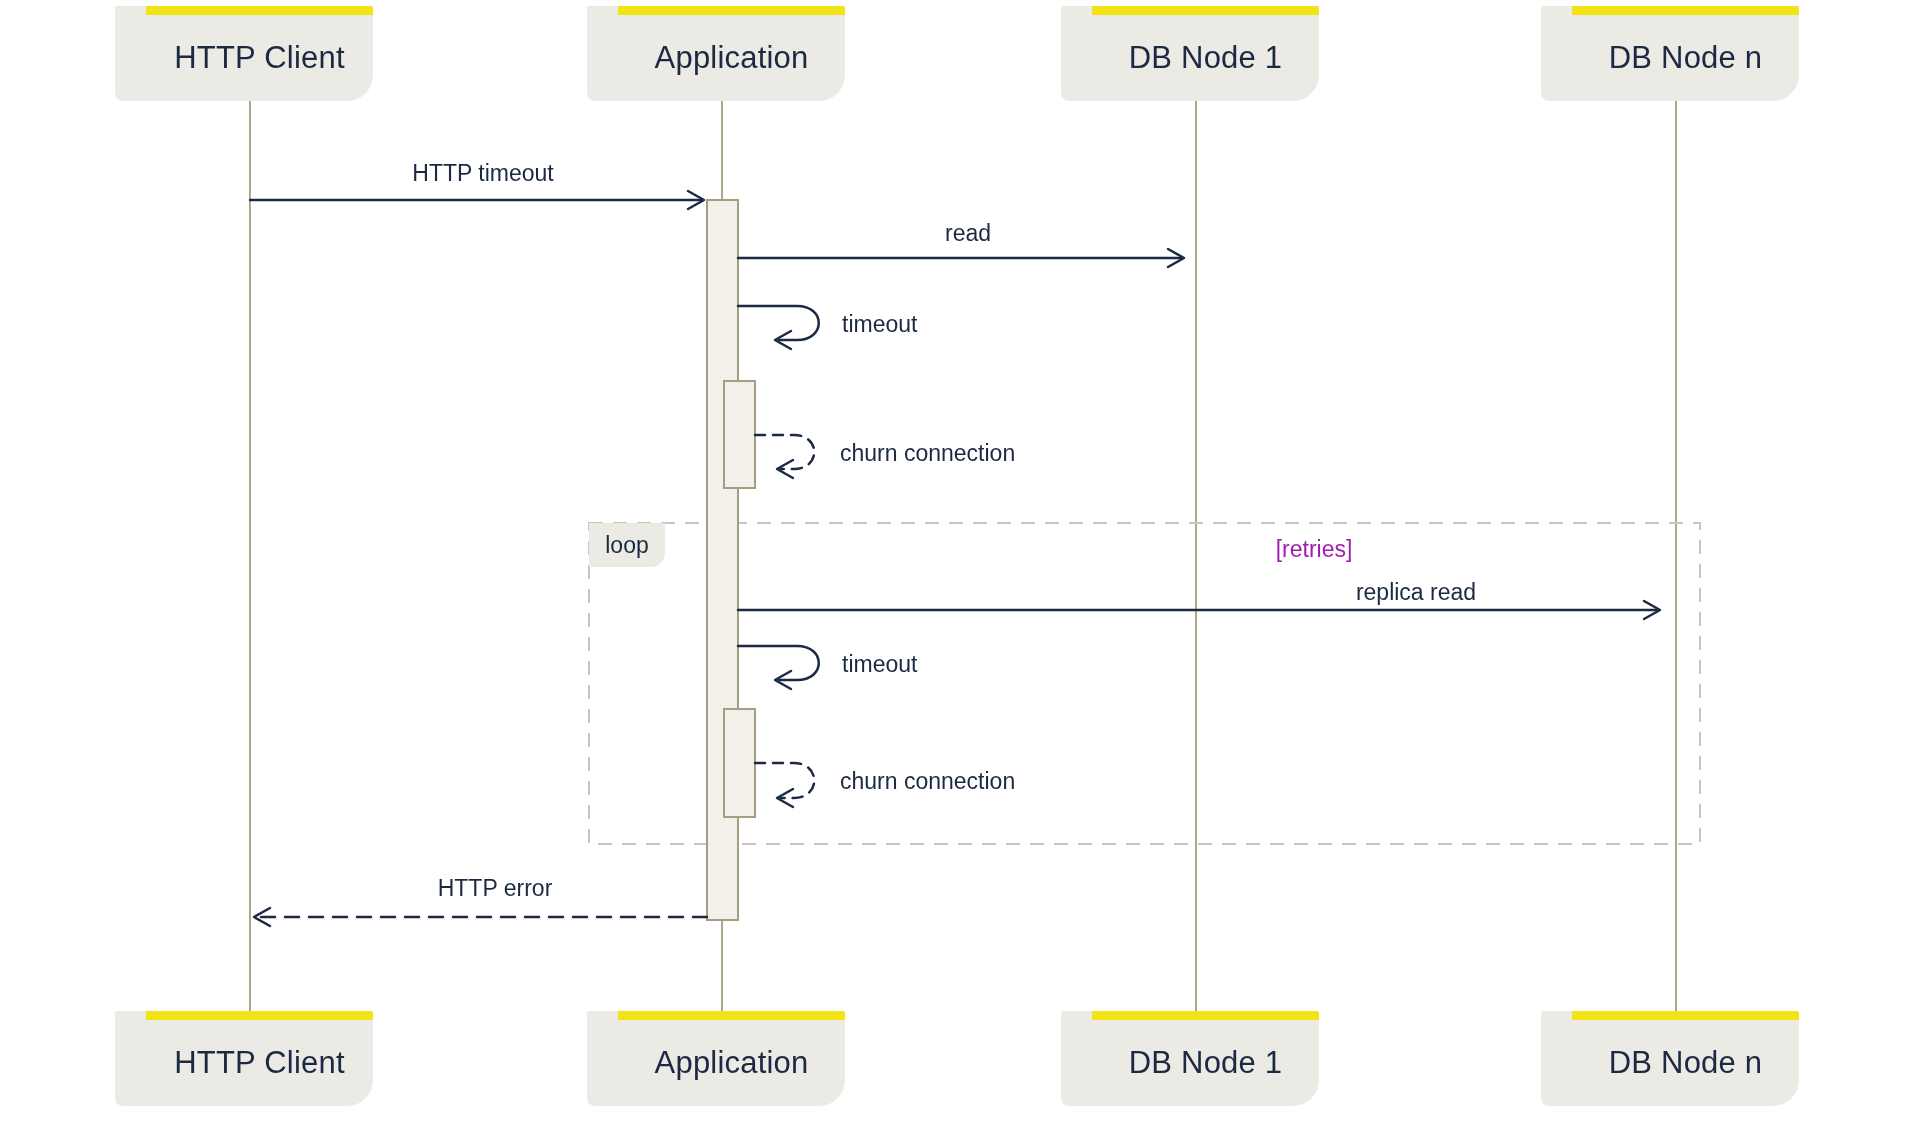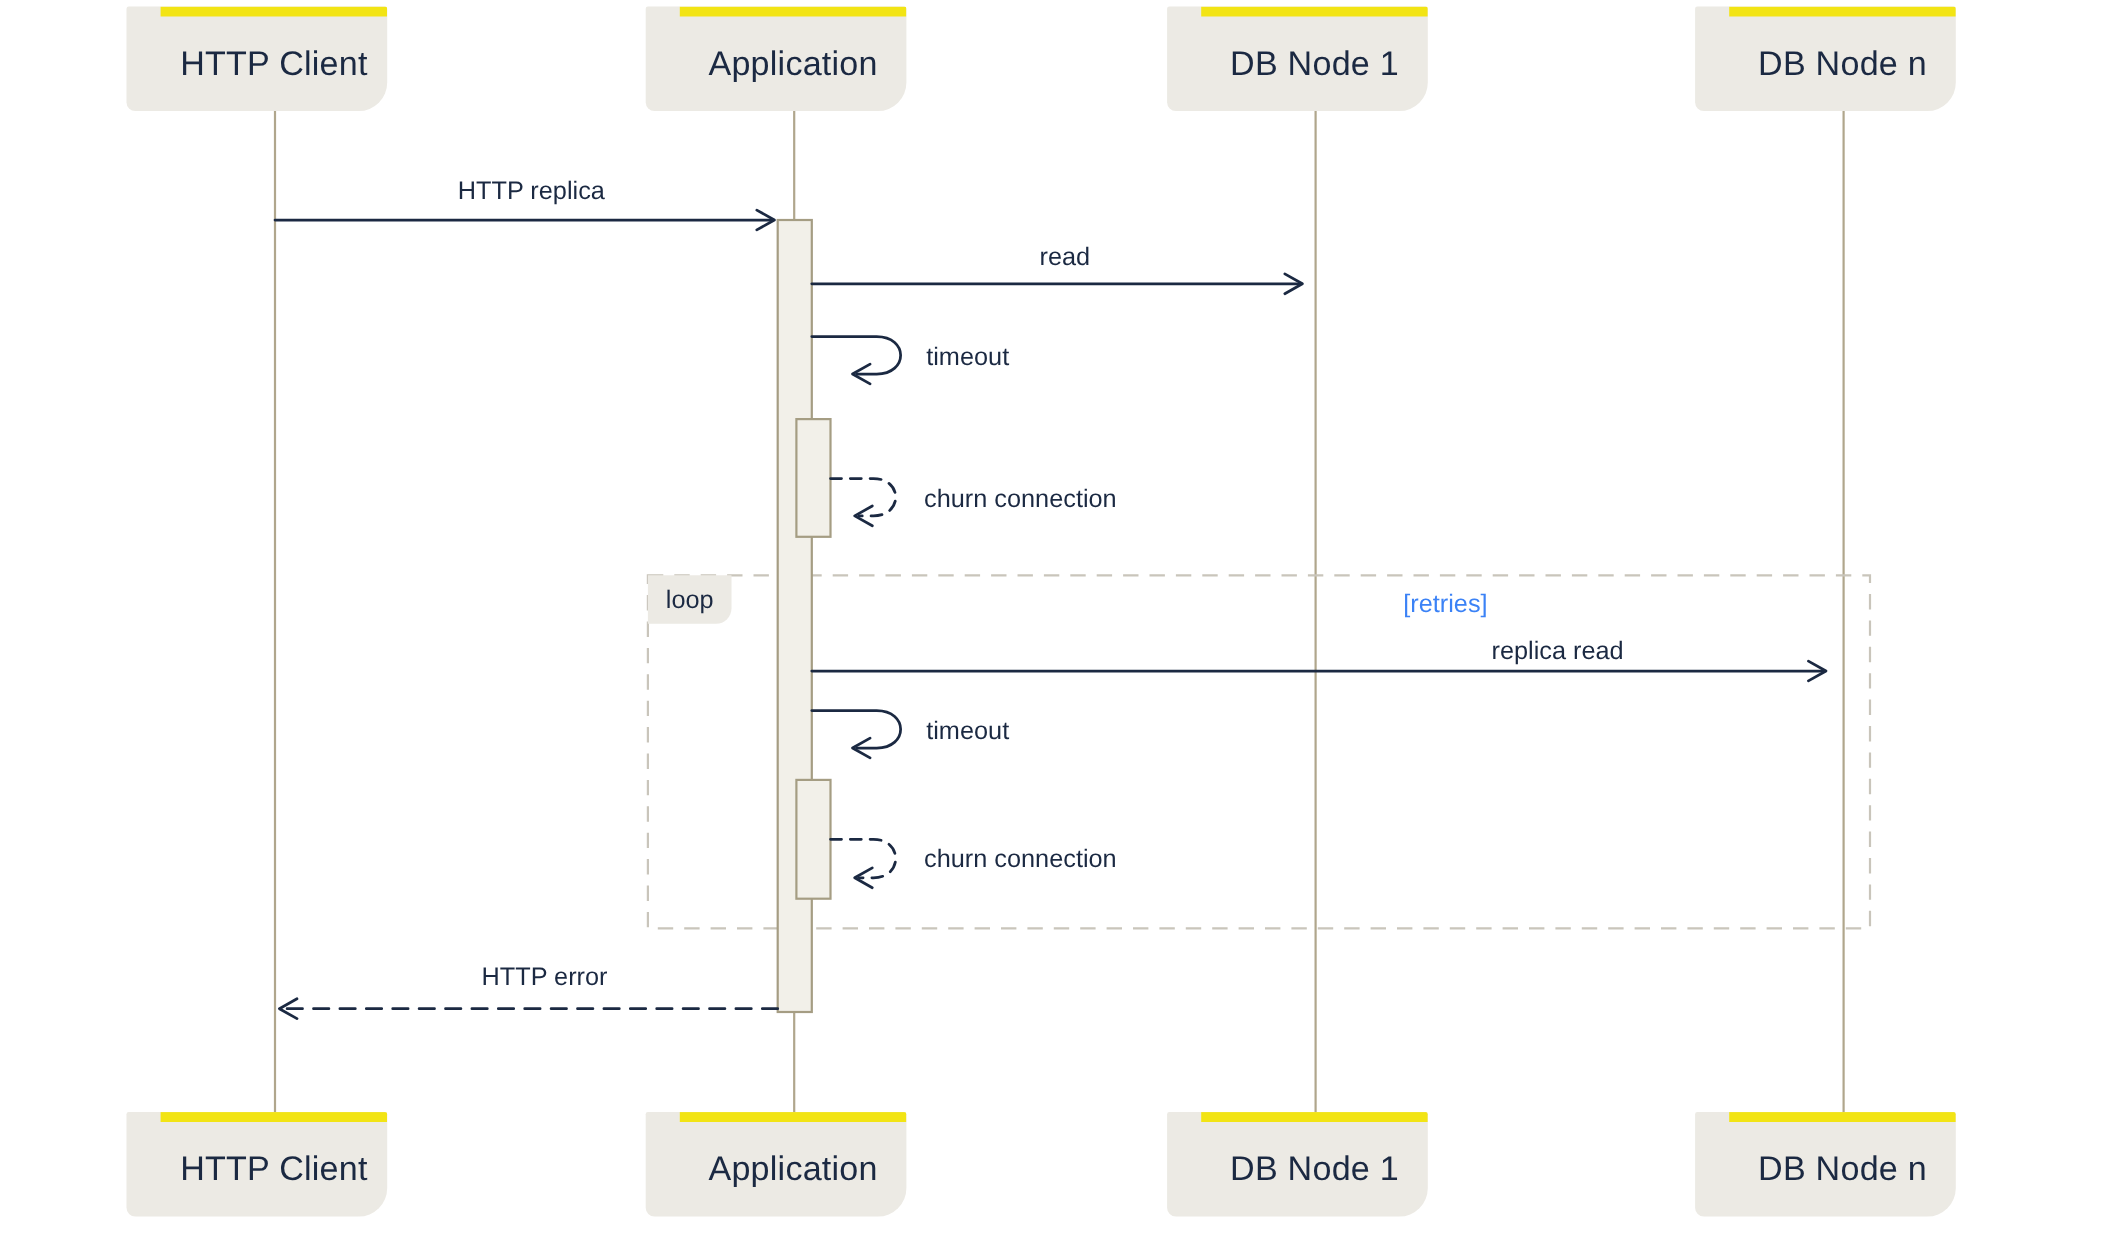--- a/index.html
+++ b/index.html
@@ -7,21 +7,21 @@
     position:relative;
     width:1920px;height:1121px;
     background:#ffffff;
     font-family:"Liberation Sans", sans-serif;
     overflow:hidden;
   }
   .layer{position:absolute;left:0;top:0;}
   
   .participant{
     position:absolute;
-    width:237px;height:95px;
+    width:258px;height:95px;
     background:#eceae4;
     border-radius:2px 2px 26px 8px;
     overflow:hidden;
     box-sizing:border-box;
     padding-left:31px;
   }
   .p-accent{
     height:9px;width:100%;
     background:#f2e414;
   }
@@ -53,21 +53,21 @@
     background:#eceae4;
     border-radius:0 0 14px 0;
     display:flex;align-items:center;justify-content:center;
     color:#1b2942;
     font-size:23px;
     font-weight:500;
   }
   .loop-cond{
     position:absolute;
     transform:translate(-50%,-50%);
-    color:#3b82f6;
+    color:#a21caf;
     font-size:23px;
     font-weight:500;
     white-space:nowrap;
   }
 </style>
 </head>
 <body>
 
 <div class="stage">
 
@@ -162,21 +162,21 @@
     <div class="p-label">DB Node 1</div>
   </div>
   <div class="participant" style="left:1541px;top:1011px;">
     <div class="p-accent"></div>
     <div class="p-label">DB Node n</div>
   </div>
 
   <div class="loop-tag">loop</div>
   <div class="loop-cond" style="left:1314px;top:549px;">[retries]</div>
 
-  <div class="msg center" style="left:483px;top:173px;">HTTP replica</div>
+  <div class="msg center" style="left:483px;top:173px;">HTTP timeout</div>
   <div class="msg center" style="left:968px;top:233px;">read</div>
   <div class="msg left" style="left:842px;top:324px;">timeout</div>
   <div class="msg left" style="left:840px;top:453px;">churn connection</div>
   <div class="msg center" style="left:1416px;top:592px;">replica read</div>
   <div class="msg left" style="left:842px;top:664px;">timeout</div>
   <div class="msg left" style="left:840px;top:781px;">churn connection</div>
   <div class="msg center" style="left:495px;top:888px;">HTTP error</div>
 
 </div>
 

